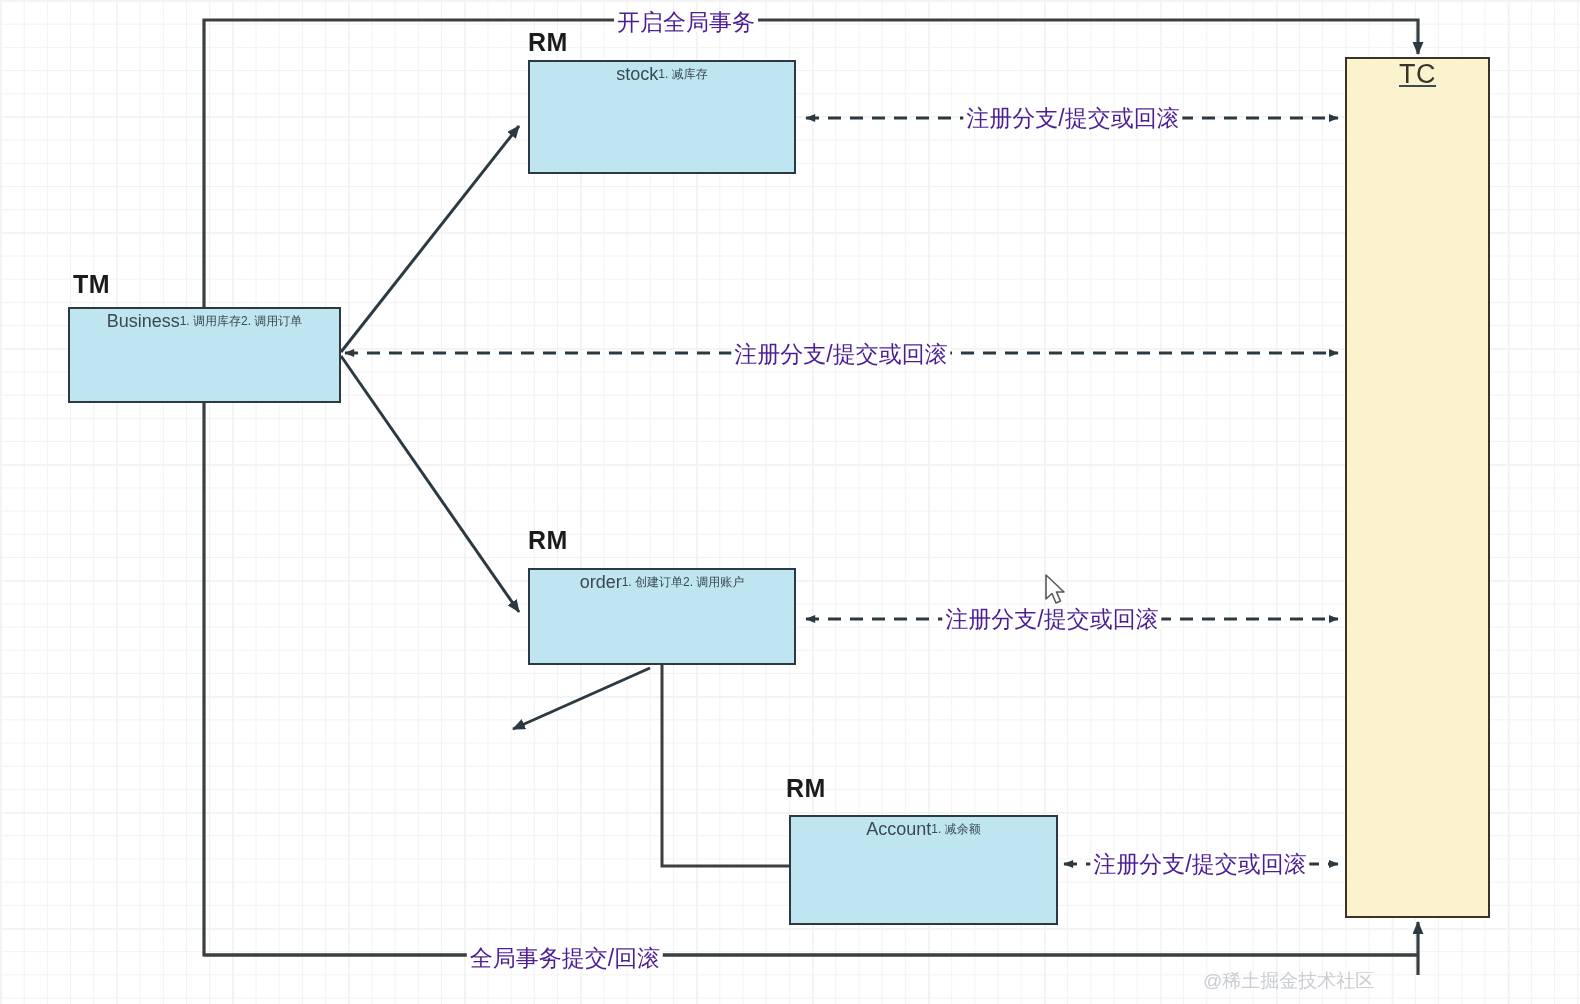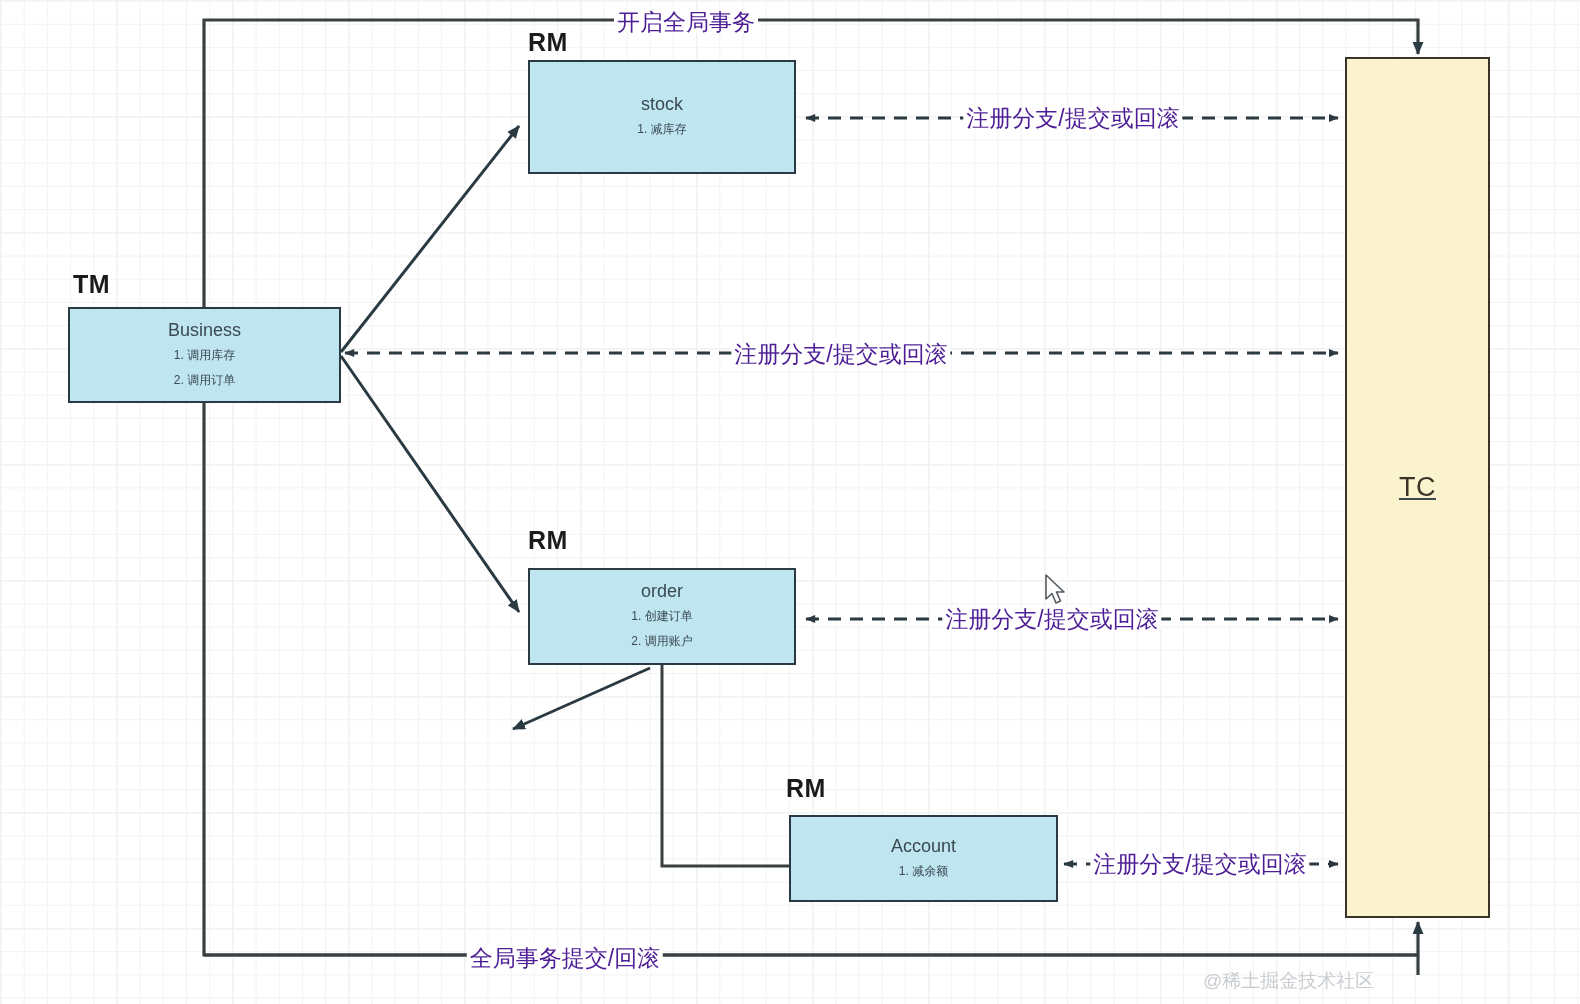--- a/index.html
+++ b/index.html
@@ -29,21 +29,21 @@
     left: 0; top: 0;
     width: 1580px;
     height: 1004px;
     pointer-events: none;
   }
   .node {
     position: absolute;
     box-sizing: border-box;
     border: 2.5px solid #2b3a42;
     display: flex;
-    flex-direction: column;
+    flex-direction: row;
     justify-content: center;
     text-align: center;
     color: #3b4a52;
   }
   .node-blue {
     background: #bee5f0;
   }
   .node-yellow {
     background: #fbf3cd;
     border-color: #3a3428;
@@ -195,21 +195,21 @@
     <div class="node-title">stock</div>
     <div class="node-line">1. 减库存</div>
   </div>
 
   <div class="node node-blue" style="left:528px; top:568px; width:268px; height:97px;">
     <div class="node-title">order</div>
     <div class="node-line">1. 创建订单</div>
     <div class="node-line">2. 调用账户</div>
   </div>
 
-  <div class="node node-blue" style="left:789px; top:815px; width:269px; height:87px;">
+  <div class="node node-blue" style="left:789px; top:815px; width:269px; height:110px;">
     <div class="node-title">Account</div>
     <div class="node-line">1. 减余额</div>
   </div>
 
   <div class="node node-yellow" style="left:1345px; top:57px; width:145px; height:861px;">
     <div class="tc-label">TC</div>
   </div>
 
 
   <div class="edge-label" style="left:686px; top:22px;">开启全局事务</div>

